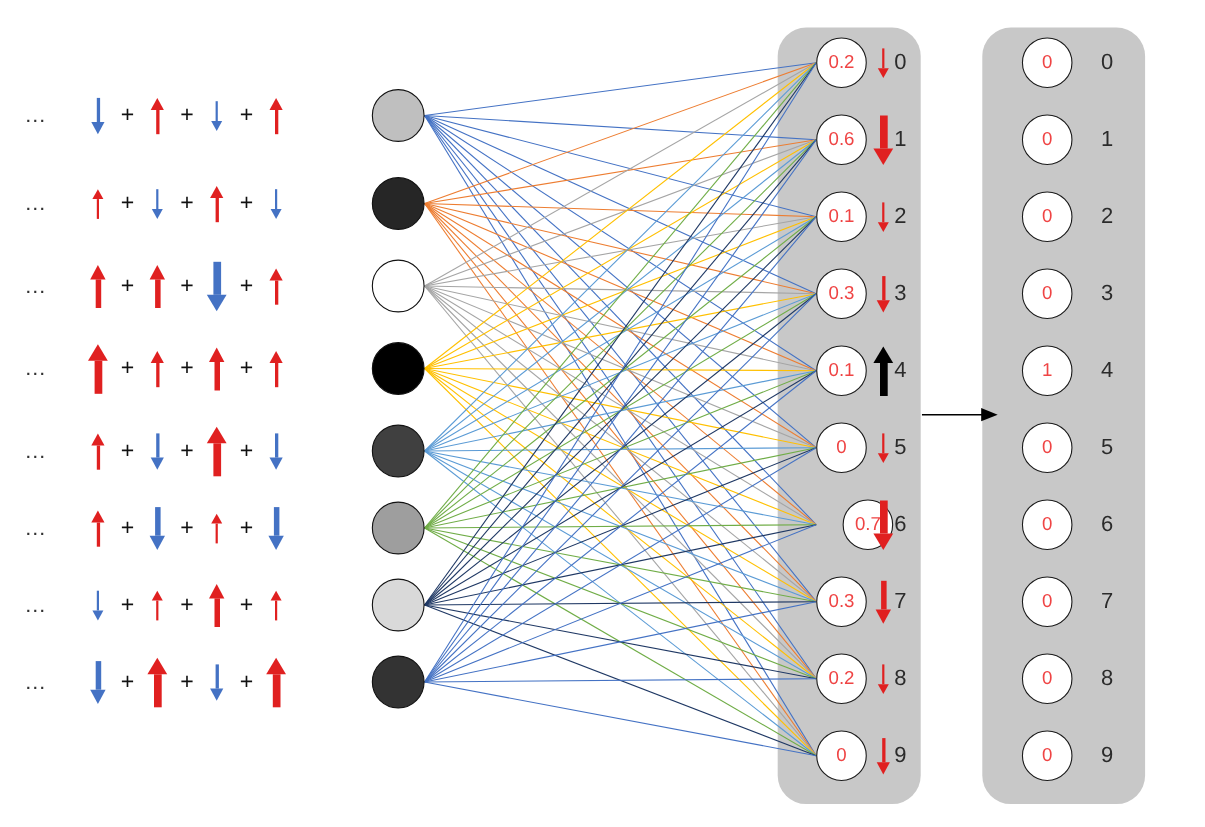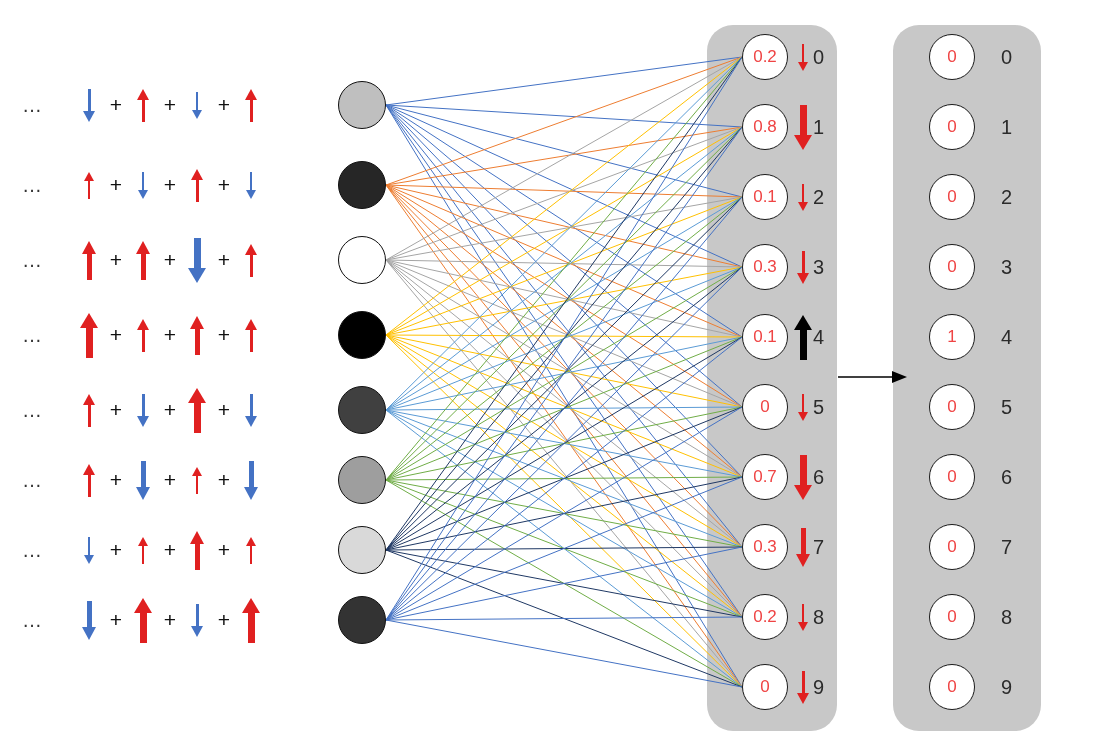--- a/index.html
+++ b/index.html
@@ -372,21 +372,21 @@
         <span class="node-value">0.2</span>
       </div>
       <div class="abs-arrow" style="left: 792px; top: 43.5px;">
         <div class="arrow" style="height: 27px;">
           <div style="width: 2px; height: 18px; background: rgb(224, 32, 32);"></div>
           <div style="width: 0px; height: 0px; border-left: 5px solid transparent; border-right: 5px solid transparent; border-top: 9px solid rgb(224, 32, 32);"></div>
         </div>
       </div>
       <span class="node-label" style="left: 813px; top: 45px;">0</span>
       <div class="node-circle" style="left: 742px; top: 104px;">
-        <span class="node-value">0.8</span>
+        <span class="node-value">0.6</span>
       </div>
       <div class="abs-arrow" style="left: 792px; top: 104.5px;">
         <div class="arrow" style="height: 45px;">
           <div style="width: 7px; height: 30px; background: rgb(224, 32, 32);"></div>
           <div style="width: 0px; height: 0px; border-left: 9px solid transparent; border-right: 9px solid transparent; border-top: 15px solid rgb(224, 32, 32);"></div>
         </div>
       </div>
       <span class="node-label" style="left: 813px; top: 115px;">1</span>
       <div class="node-circle" style="left: 742px; top: 174px;">
         <span class="node-value">0.1</span>
@@ -421,21 +421,21 @@
       <div class="node-circle" style="left: 742px; top: 384px;">
         <span class="node-value">0</span>
       </div>
       <div class="abs-arrow" style="left: 792px; top: 393.5px;">
         <div class="arrow" style="height: 27px;">
           <div style="width: 2px; height: 18px; background: rgb(224, 32, 32);"></div>
           <div style="width: 0px; height: 0px; border-left: 5px solid transparent; border-right: 5px solid transparent; border-top: 9px solid rgb(224, 32, 32);"></div>
         </div>
       </div>
       <span class="node-label" style="left: 813px; top: 395px;">5</span>
-      <div class="node-circle" style="left: 742px; top: 454px;">
+      <div class="node-circle" style="left: 766px; top: 454px;">
         <span class="node-value">0.7</span>
       </div>
       <div class="abs-arrow" style="left: 792px; top: 454.5px;">
         <div class="arrow" style="height: 45px;">
           <div style="width: 7px; height: 30px; background: rgb(224, 32, 32);"></div>
           <div style="width: 0px; height: 0px; border-left: 9px solid transparent; border-right: 9px solid transparent; border-top: 15px solid rgb(224, 32, 32);"></div>
         </div>
       </div>
       <span class="node-label" style="left: 813px; top: 465px;">6</span>
       <div class="node-circle" style="left: 742px; top: 524px;">

